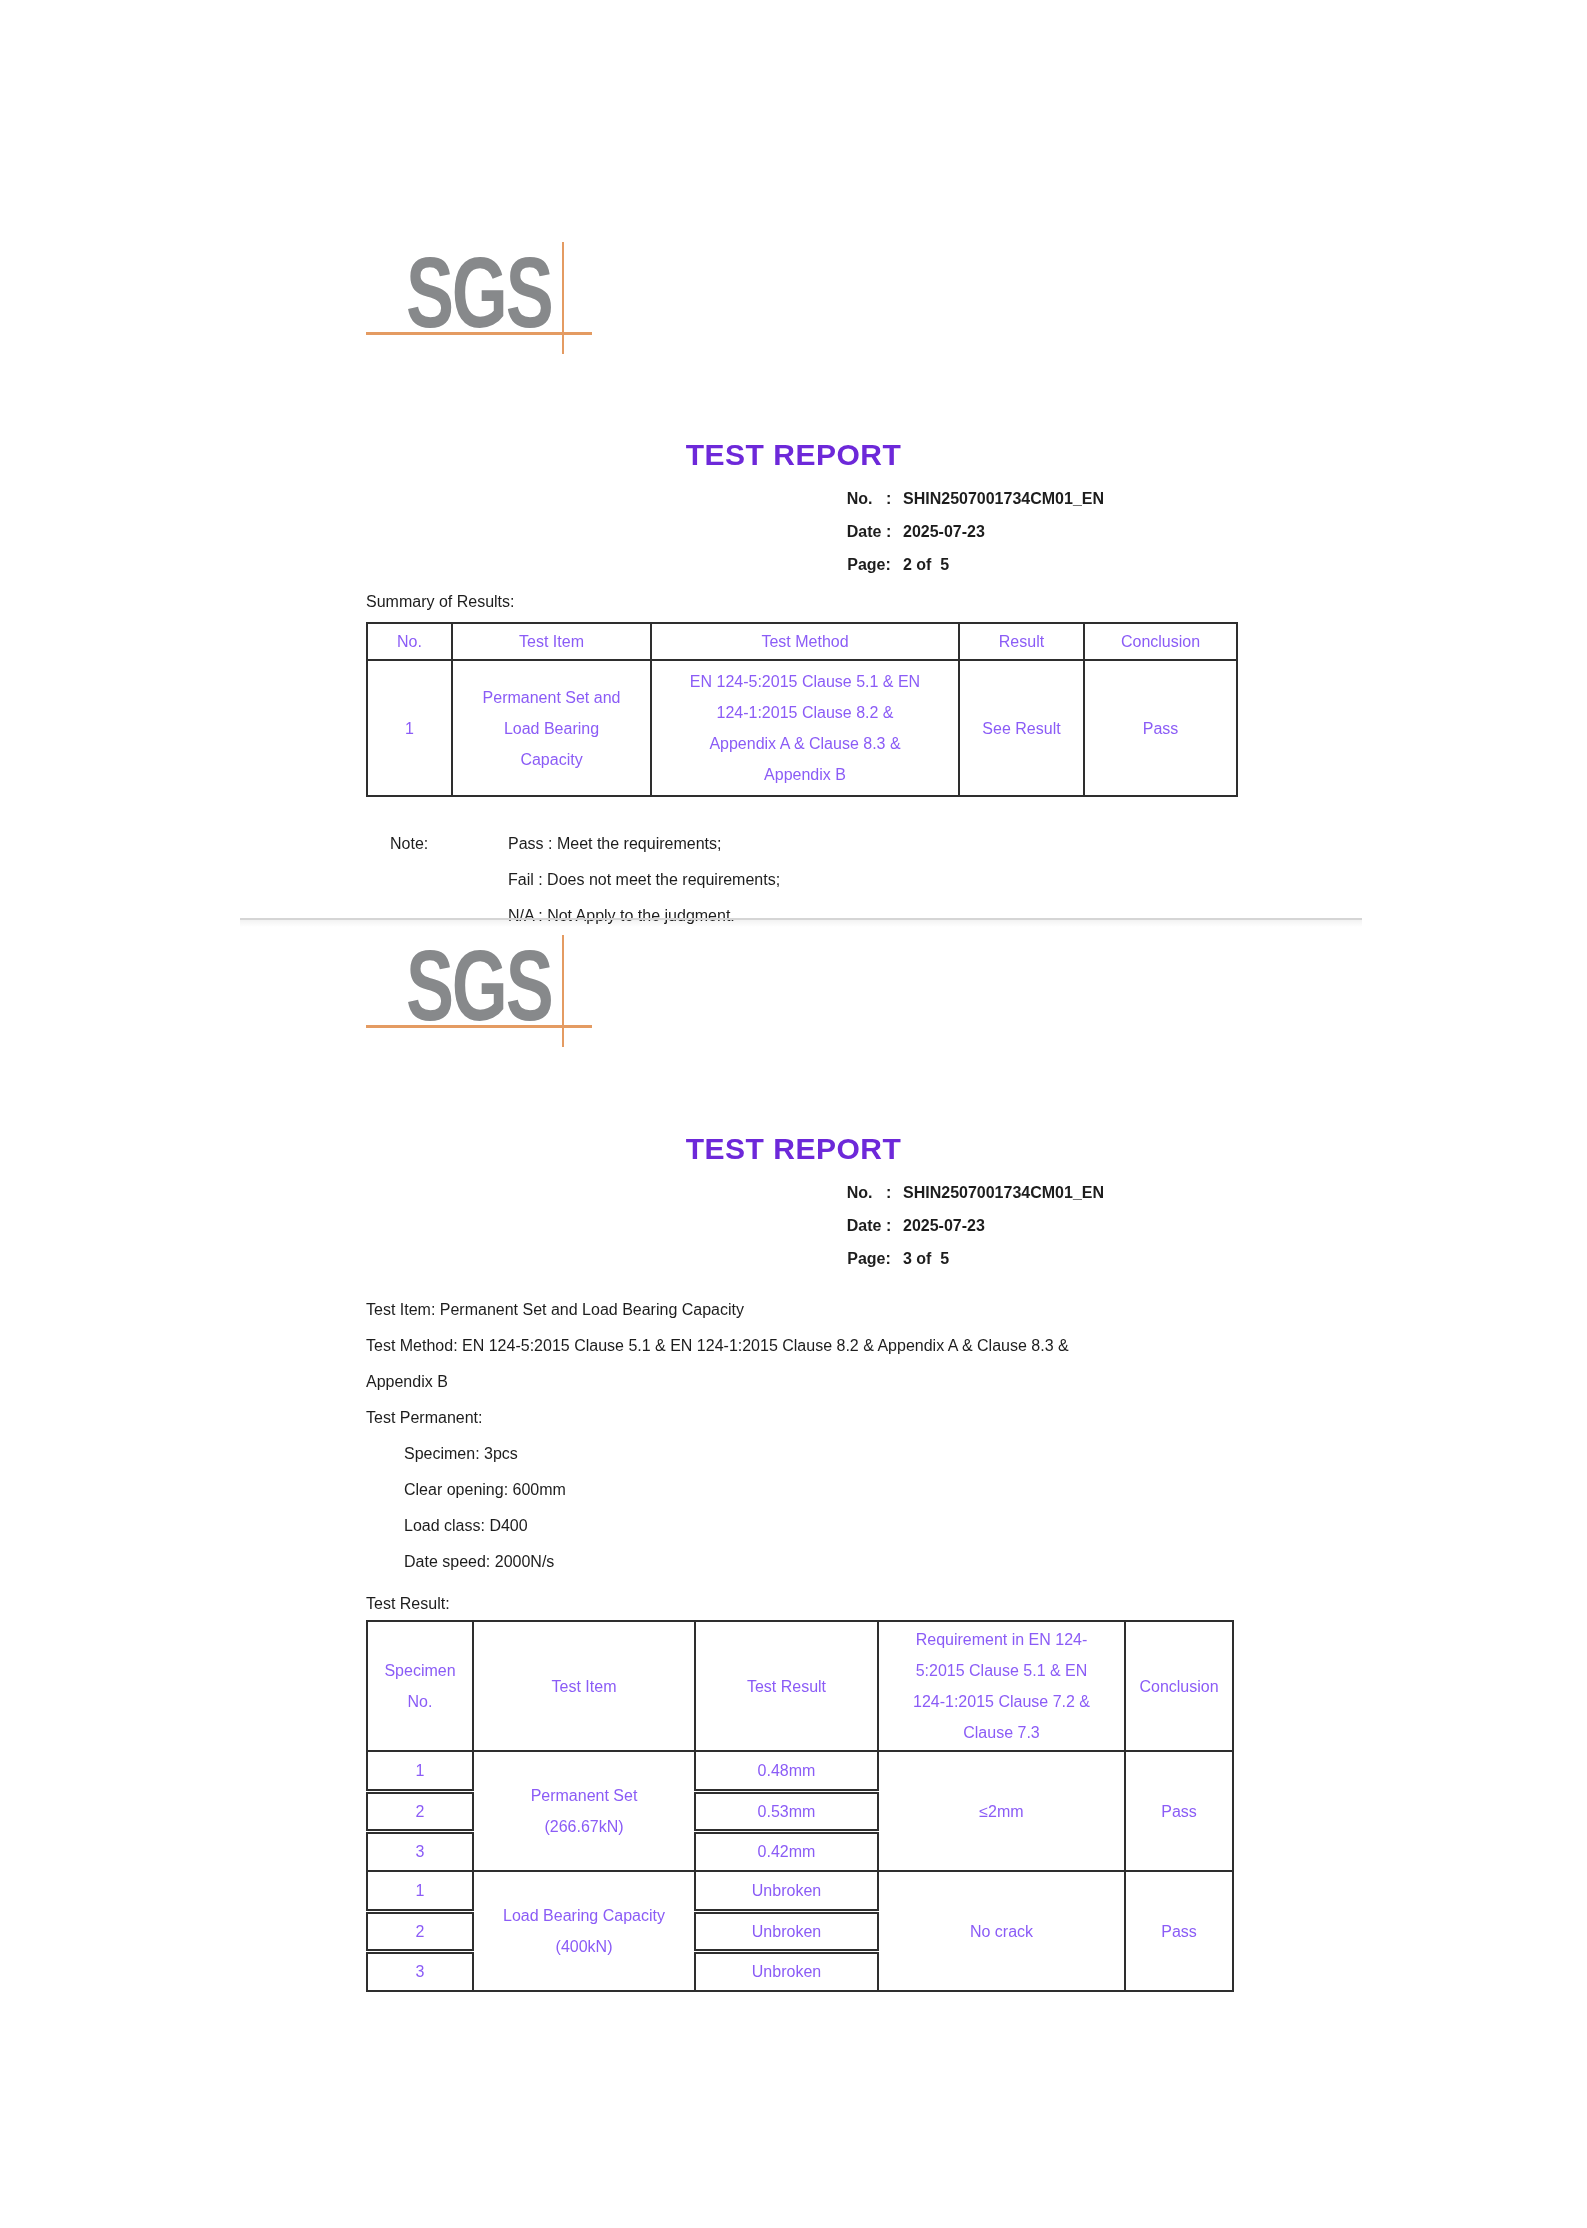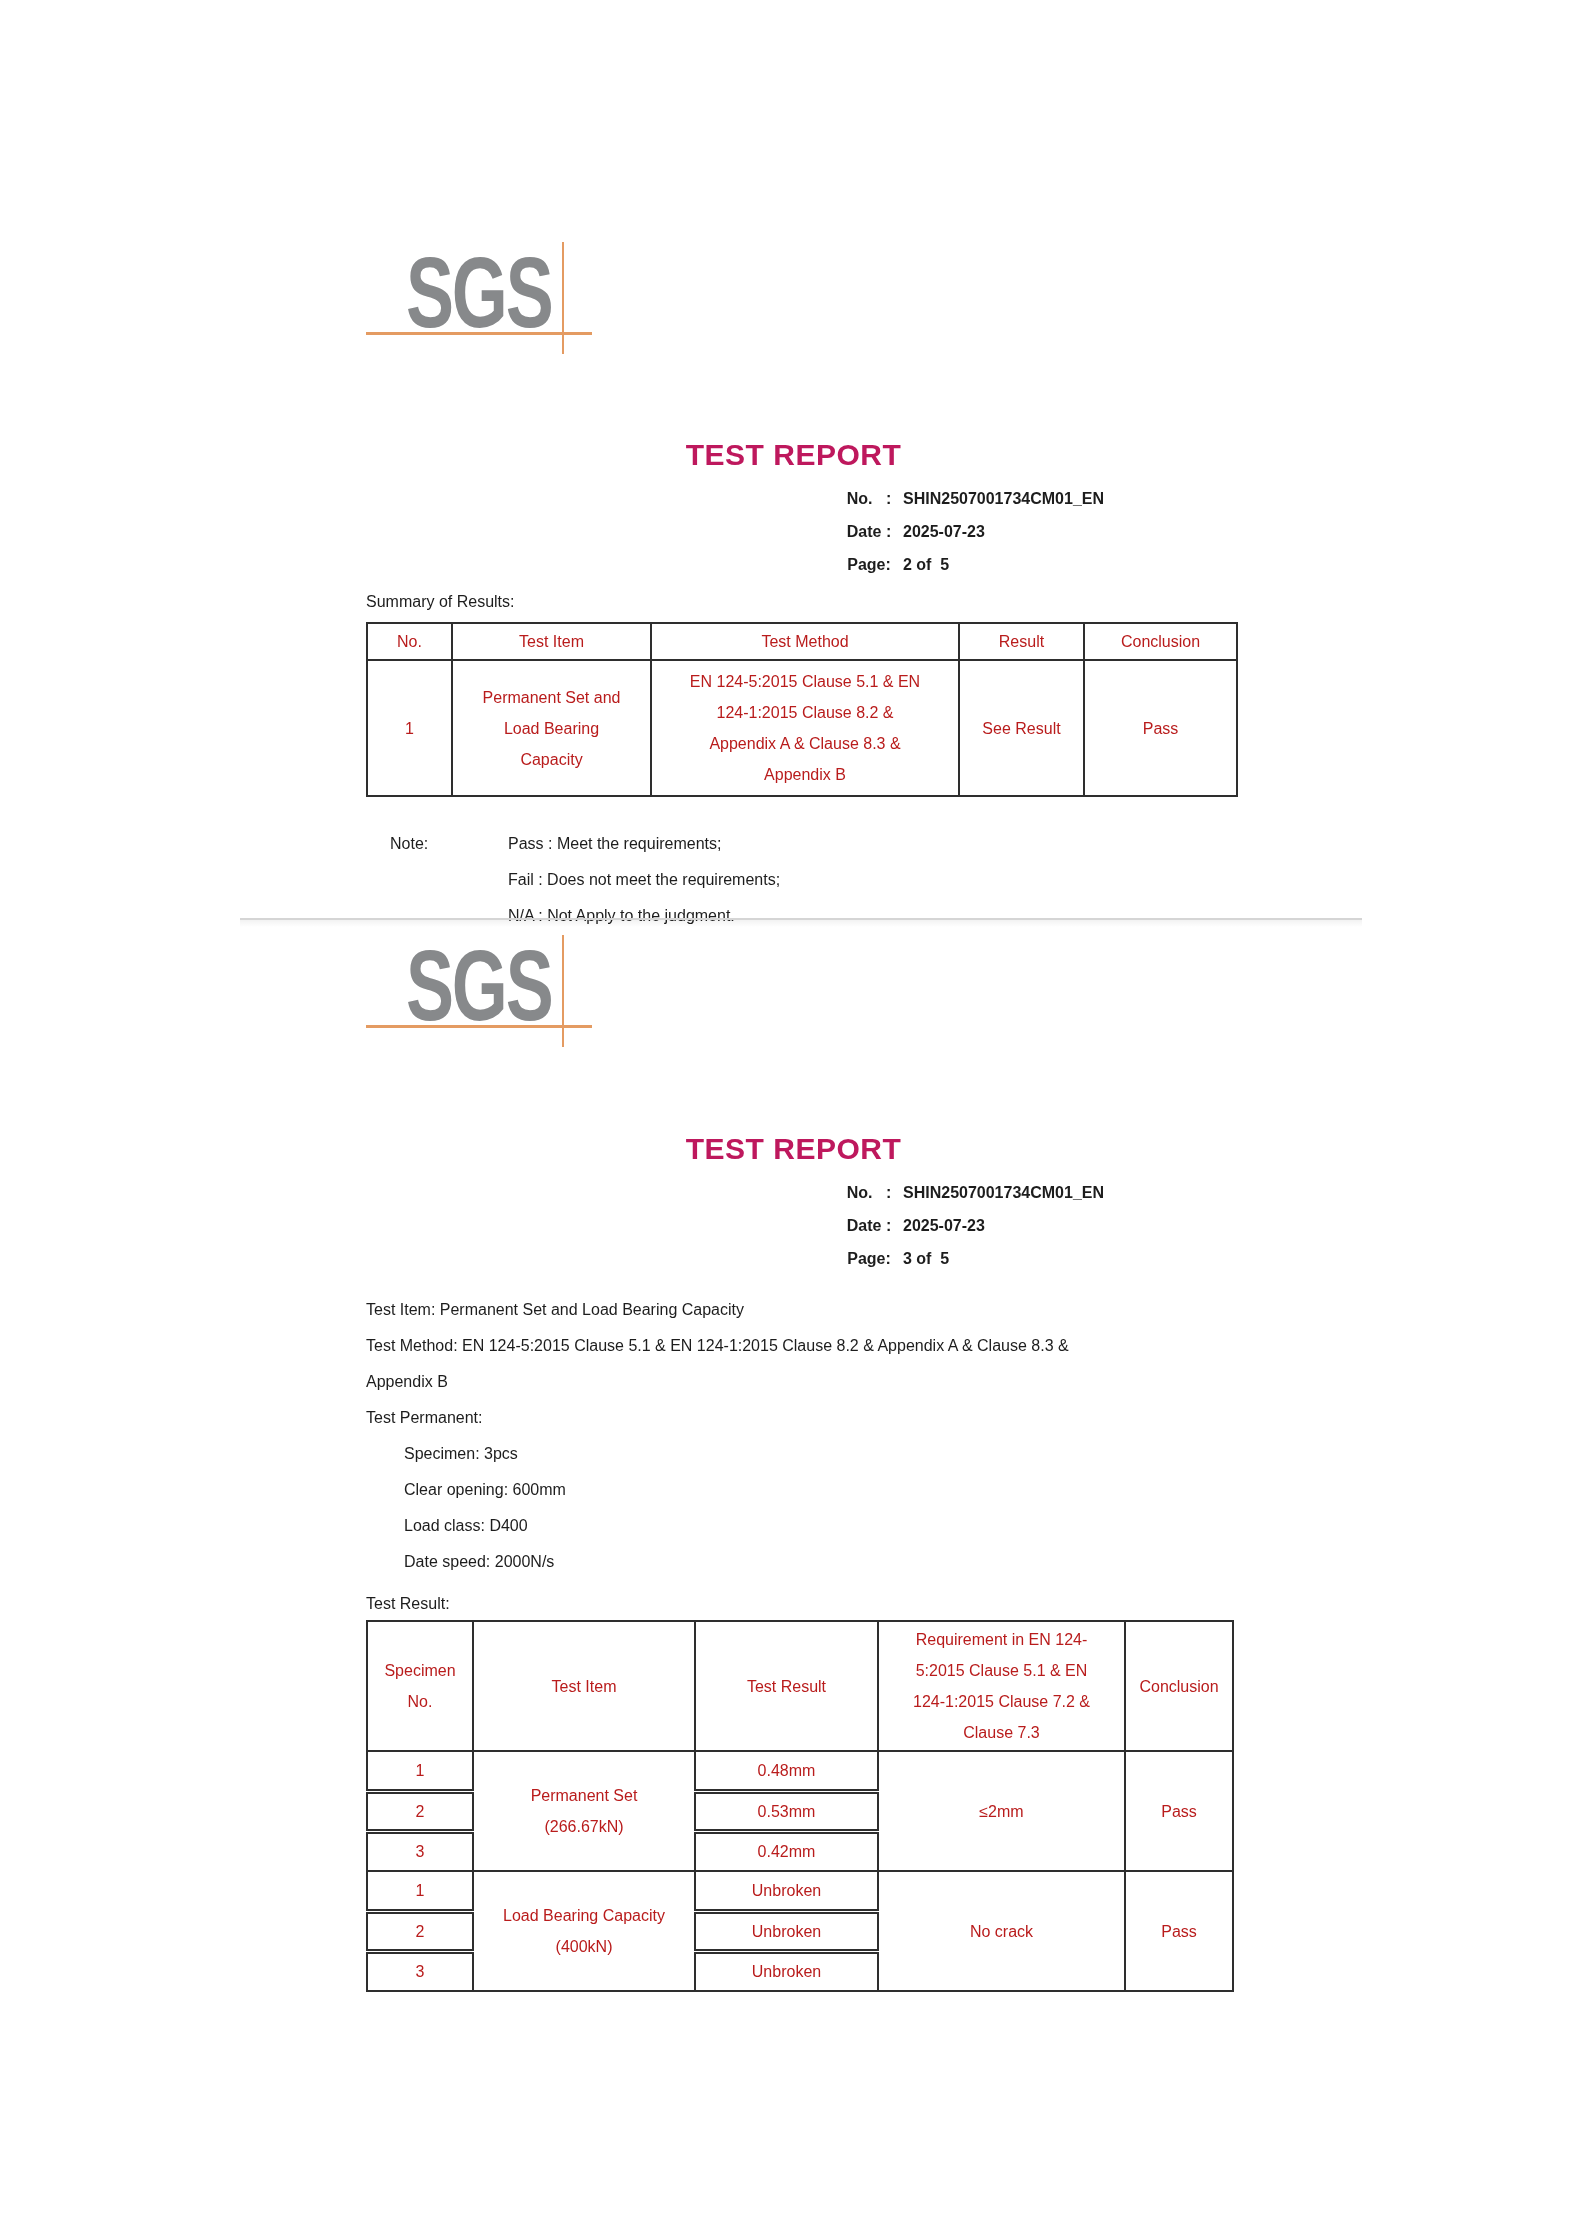--- a/index.html
+++ b/index.html
@@ -9,32 +9,32 @@
   
   .sgs{position:absolute;width:232px;height:120px;}
   .sgs-letters{position:absolute;left:40px;top:16px;height:78px;font-size:100px;line-height:76px;
                font-weight:bold;color:#87898b;letter-spacing:-3px;transform:scaleX(0.72);
                transform-origin:left top;white-space:nowrap;}
   .sgs-hline{position:absolute;left:0;top:94px;width:226px;height:3px;background:#e49b62;}
   .sgs-vline{position:absolute;left:196px;top:4px;width:2px;height:112px;background:#e49b62;}
 
   
   .title{position:absolute;left:0;width:1587px;text-align:center;font-size:30px;font-weight:bold;
-         letter-spacing:0.5px;color:#be185d;margin:0;}
+         letter-spacing:0.5px;color:#6d28d9;margin:0;}
   .info{position:absolute;left:835px;}
   .info-row{display:flex;font-size:16px;font-weight:bold;line-height:33px;}
   .info-label{width:68px;white-space:pre;text-align:center;}
   .info-value{white-space:pre;}
 
   .lead{position:absolute;font-size:16px;line-height:20px;}
 
   
   .rtable{position:absolute;border-collapse:collapse;table-layout:fixed;background:#fff;}
   .rtable th,.rtable td{border:2px solid #2e2e2e;text-align:center;vertical-align:middle;
-        font-size:16px;font-weight:normal;color:#b91c1c;padding:2px 4px;line-height:31px;}
+        font-size:16px;font-weight:normal;color:#8b5cf6;padding:2px 4px;line-height:31px;}
   .t1{width:870px;}
   .t1 thead tr{height:37px;}
   .t1 tbody tr{height:136px;}
   .t2{width:866px;}
   .t2 thead tr{height:128px;}
   .t2 tbody tr{height:40px;}
   .t2 td.sep{border-bottom:5px double #2e2e2e;}
 
   
   .note-label{position:absolute;font-size:16px;line-height:36px;}

